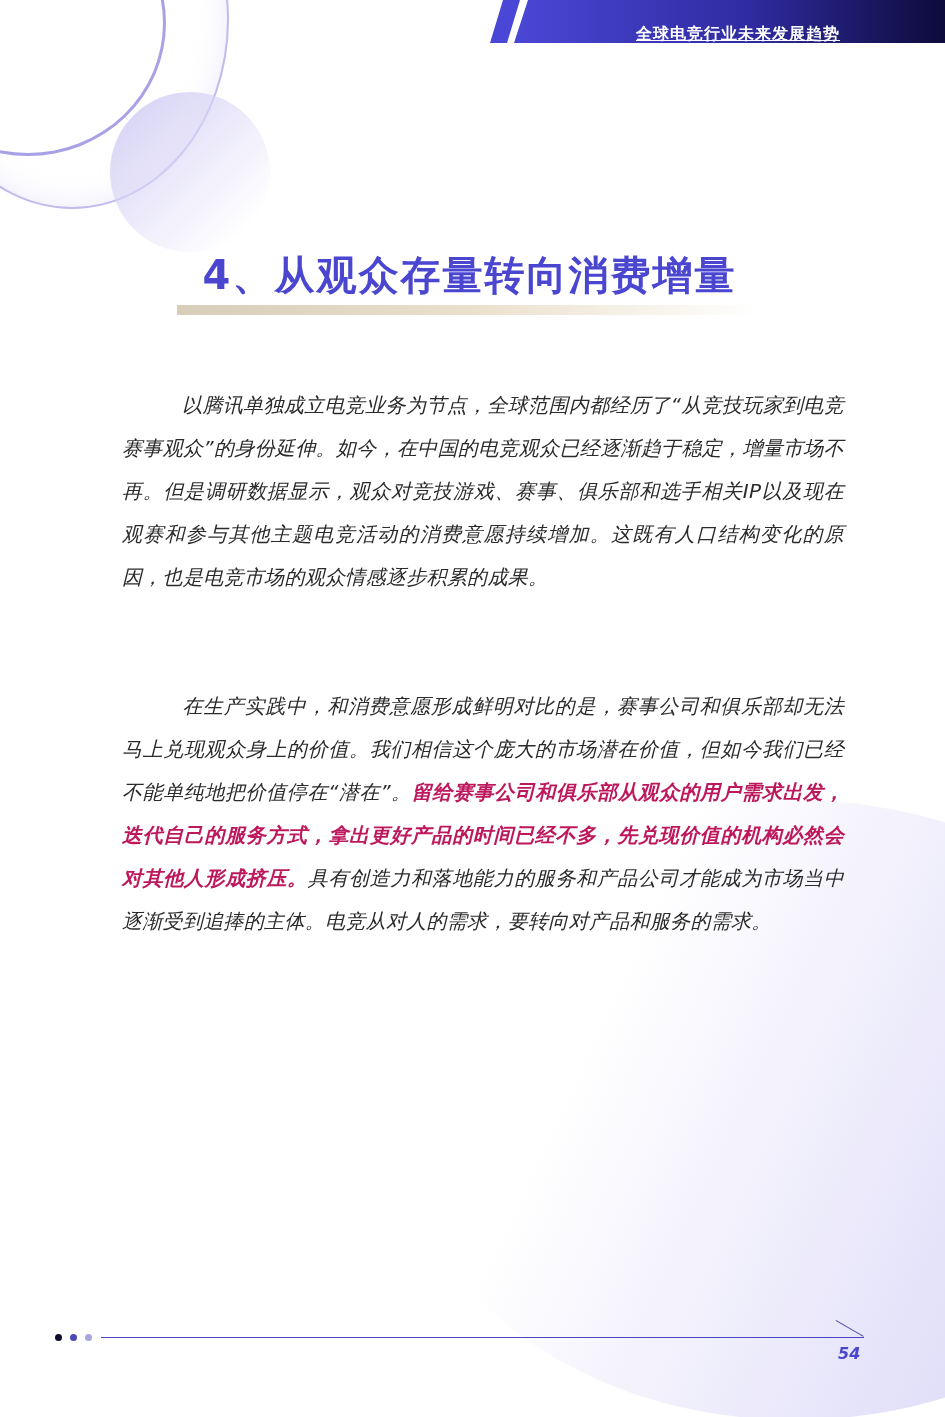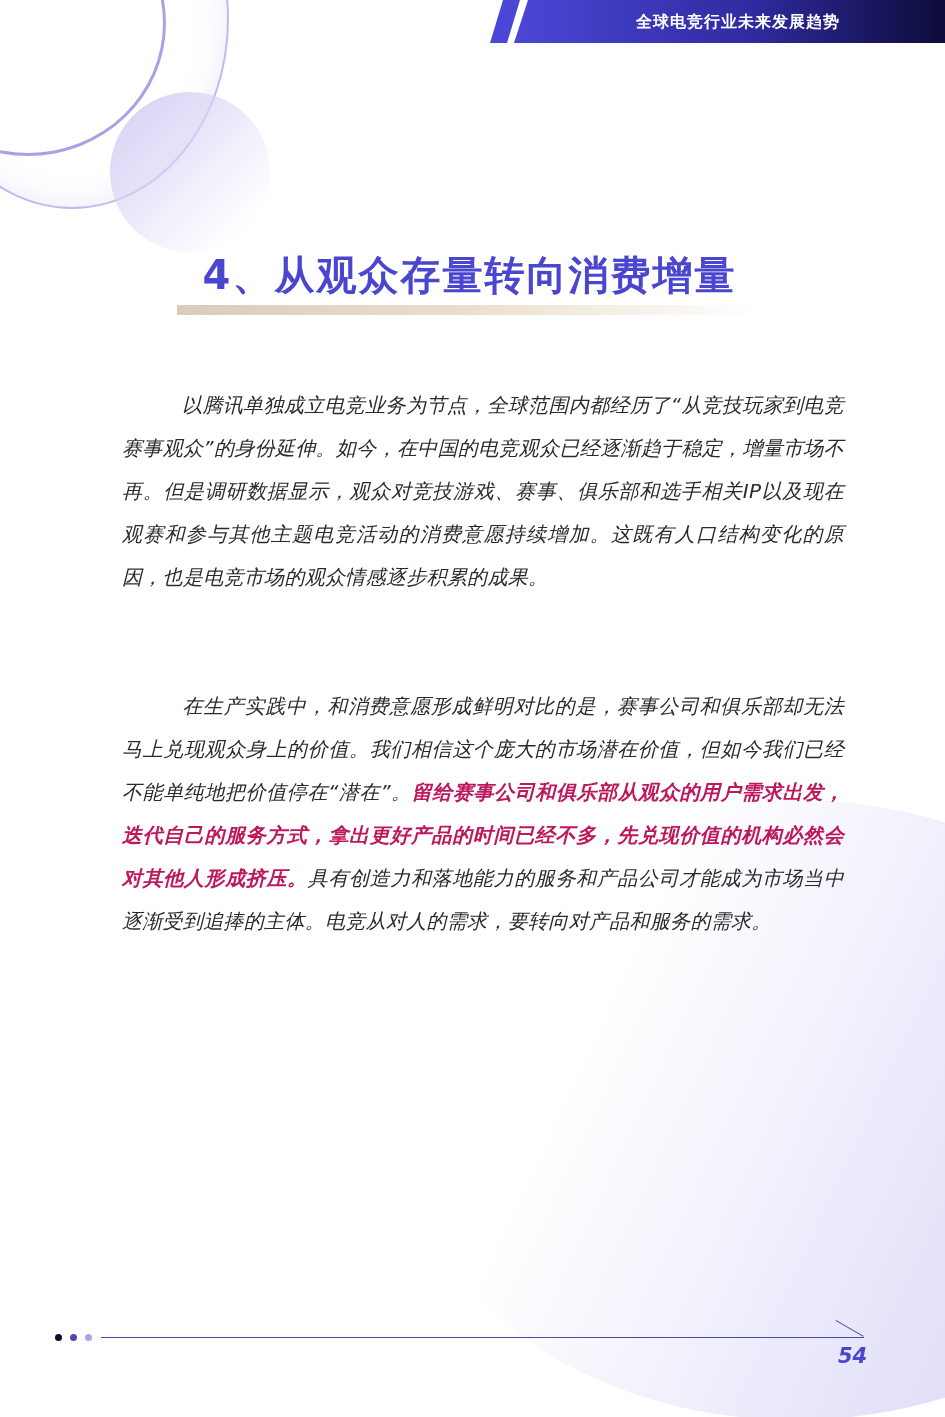--- a/index.html
+++ b/index.html
@@ -9,37 +9,37 @@
   .ring1 { left:-110px; top:-110px; width:270px; height:260px; border-radius:50%;
            border:3px solid rgba(140,130,220,0.75); }
   .ring2 { left:-85px; top:-170px; width:310px; height:375px; border-radius:50%;
            border:2px solid rgba(150,140,225,0.6);
            box-shadow: inset 0 0 30px rgba(200,195,240,0.35); }
   .blob { left:110px; top:92px; width:160px; height:160px; border-radius:50%;
           background:linear-gradient(135deg, rgba(205,200,242,0.9) 0%, rgba(225,222,248,0.5) 55%, rgba(255,255,255,0) 85%); }
   .bigcircle { left:395px; top:800px; width:800px; height:620px; border-radius:50%;
                background:linear-gradient(115deg, rgba(255,255,255,0) 28%, rgba(232,230,250,0.85) 60%, rgba(210,206,245,1) 100%); }
   .header-band { position:absolute; top:0; left:0; width:945px; height:43px; }
-  .header-title { position:absolute; top:12px; right:105px; color:#ffffff; font-size:16px; font-weight:bold; letter-spacing:1px; }
+  .header-title { position:absolute; top:24px; right:105px; color:#ffffff; font-size:16px; font-weight:bold; letter-spacing:1px;text-decoration:underline; }
   .title-wrap { position:absolute; top:248px; left:0; width:945px; text-align:center; }
   .title { color:#4a46d0; font-size:40px; font-weight:bold; letter-spacing:2px; margin-left:-6px; }
   .title-underline { position:absolute; left:177px; top:305px; width:580px; height:10px;
      background:linear-gradient(90deg, #d8cdb8 0%, #eadfca 50%, rgba(245,238,228,0) 100%); }
   .body-text { position:absolute; left:122px; width:722px; color:#2a2a2a; font-size:20px; line-height:43px;
                font-style:italic; letter-spacing:0.3px; text-align:justify; }
   .para1 { top:384px; }
   .para2 { top:685px; }
   .indent { display:inline-block; width:60px; }
   .bold { font-weight:bold; color:#be185d; }
   .dots { position:absolute; left:55px; top:1334px; }
   .dot { position:absolute; width:7px; height:7px; border-radius:50%; top:0; }
   .footer-line { position:absolute; left:101px; top:1337px; width:763px; height:1px; background:#4a46c0; }
   .footer-slash { position:absolute; left:836px; top:1320px; width:32px; height:1px; background:#4a46a0;
                   transform:rotate(30deg); transform-origin:left top; }
-  .page-num { position:absolute; left:838px; top:1344px; color:#4a46d0; font-size:21px; font-weight:bold; font-style:italic; }
+  .page-num { position:absolute; left:838px; top:1344px; color:#4a46d0; font-size:16px; font-weight:bold; font-style:italic; }
 </style>
 </head>
 <body>
 
 <div class="deco bigcircle"></div>
 <div class="deco ring2"></div>
 <div class="deco ring1"></div>
 <div class="deco blob"></div>
 
 <svg class="header-band" viewBox="0 0 945 43" width="945" height="43">

